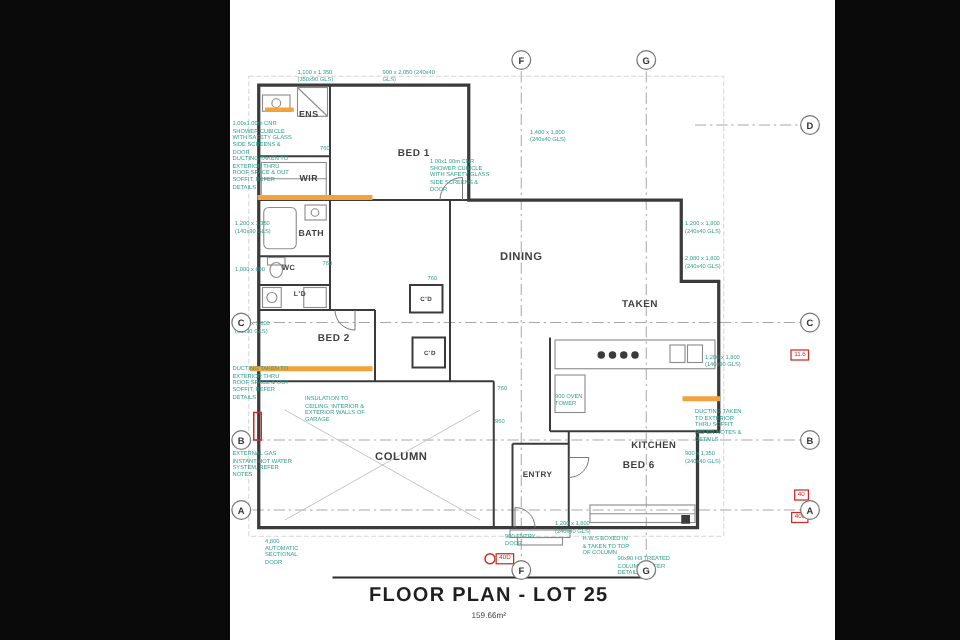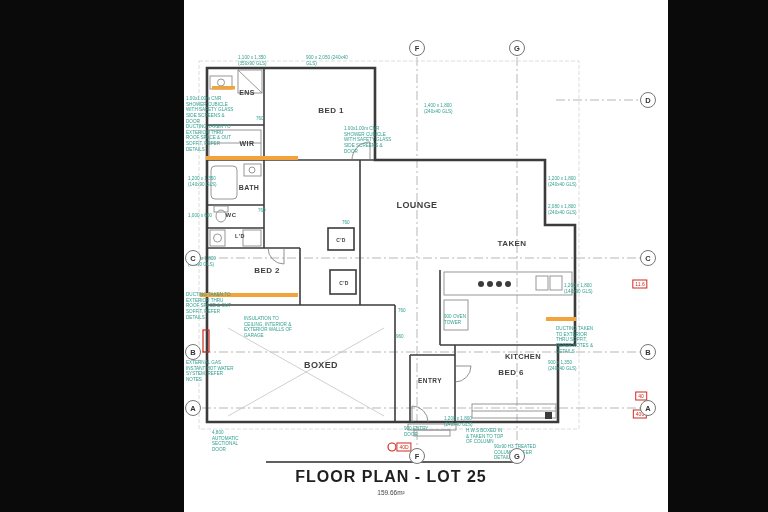--- a/index.html
+++ b/index.html
@@ -128,31 +128,31 @@
       <rect x="203" y="330" width="6" height="22"></rect>
       <circle cx="392" cy="447" r="4"></circle>
     </g>
 
     <path class="tline" d="M266,462 H516"></path>
   </svg>
 
   <div id="labels">
       <div class="room-label" style="left: 247px; top: 92px; font-size: 7px;">ENS</div>
       <div class="room-label" style="left: 247px; top: 143px; font-size: 7px;">WIR</div>
-      <div class="room-label" style="left: 331px; top: 110px; font-size: 8px;">BED 1</div>
+      <div class="room-label" style="left: 331px; top: 122px; font-size: 8px;">BED 1</div>
       <div class="room-label" style="left: 249px; top: 187px; font-size: 7px;">BATH</div>
       <div class="room-label" style="left: 231px; top: 215px; font-size: 6px;">WC</div>
       <div class="room-label" style="left: 240px; top: 236px; font-size: 5.5px;">L'D</div>
       <div class="room-label" style="left: 341px; top: 240px; font-size: 5px;">C'D</div>
       <div class="room-label" style="left: 344px; top: 283px; font-size: 5px;">C'D</div>
       <div class="room-label" style="left: 267px; top: 270px; font-size: 8px;">BED 2</div>
-      <div class="room-label" style="left: 417px; top: 205px; font-size: 9px;">LOUNGE</div>
+      <div class="room-label" style="left: 417px; top: 205px; font-size: 9px;">DINING</div>
       <div class="room-label" style="left: 512px; top: 243px; font-size: 8px;">TAKEN</div>
       <div class="room-label" style="left: 523px; top: 308px; font-size: 7.5px; margin-top: 48px;">KITCHEN</div>
-      <div class="room-label" style="left: 321px; top: 365px; font-size: 9px;">BOXED</div>
+      <div class="room-label" style="left: 321px; top: 365px; font-size: 9px;">COLUMN</div>
       <div class="room-label" style="left: 430px; top: 380px; font-size: 6.5px;">ENTRY</div>
       <div class="room-label" style="left: 511px; top: 372px; font-size: 8px;">BED 6</div>
       <div class="note" style="left: 186px; top: 96px; width: 50px;">1.00x1.00m CNR SHOWER CUBICLE WITH SAFETY GLASS SIDE SCREENS &amp; DOOR</div>
       <div class="note" style="left: 186px; top: 124px; width: 50px;">DUCTING TAKEN TO EXTERIOR THRU ROOF SPACE &amp; OUT SOFFIT, REFER DETAILS</div>
       <div class="note" style="left: 188px; top: 176px; width: 40px;">1,200 x 1,350 (140x90 GLS)</div>
       <div class="note" style="left: 188px; top: 213px; width: 40px;">1,000 x 600</div>
       <div class="note" style="left: 188px; top: 256px; width: 40px;">1,200 x 1,800 (90x90 GLS)</div>
       <div class="note" style="left: 186px; top: 292px; width: 50px;">DUCTING TAKEN TO EXTERIOR THRU ROOF SPACE &amp; OUT SOFFIT, REFER DETAILS</div>
       <div class="note" style="left: 186px; top: 360px; width: 50px;">EXTERNAL GAS INSTANT HOT WATER SYSTEM, REFER NOTES</div>
       <div class="note" style="left: 238px; top: 55px; width: 42px;">1,100 x 1,350 (350x90 GLS)</div>

